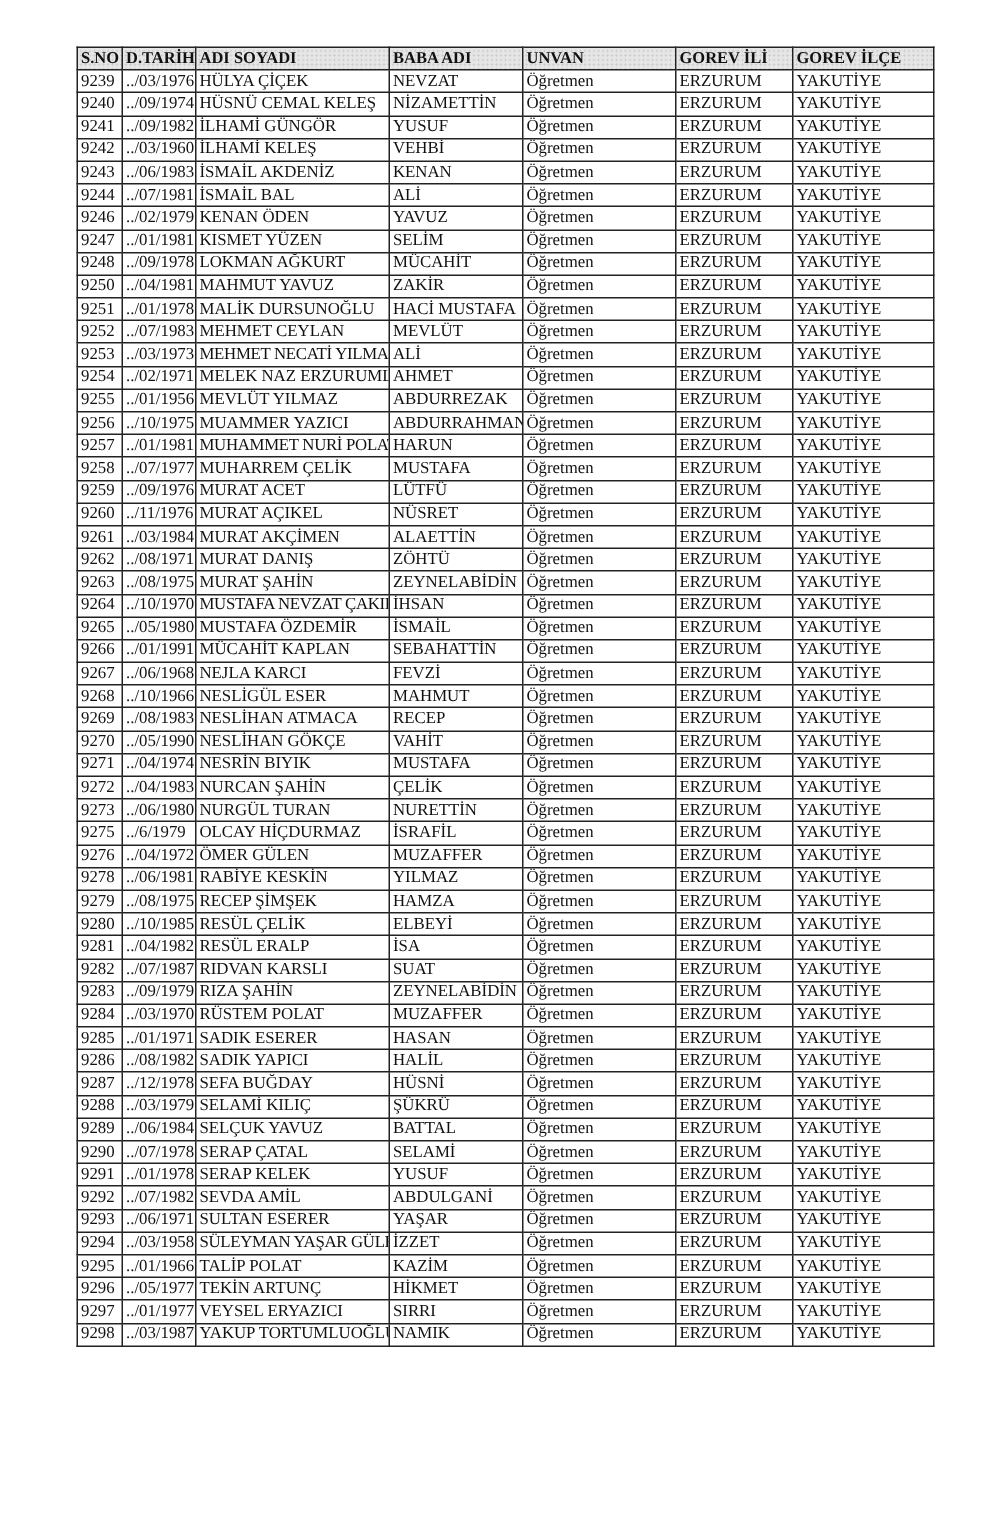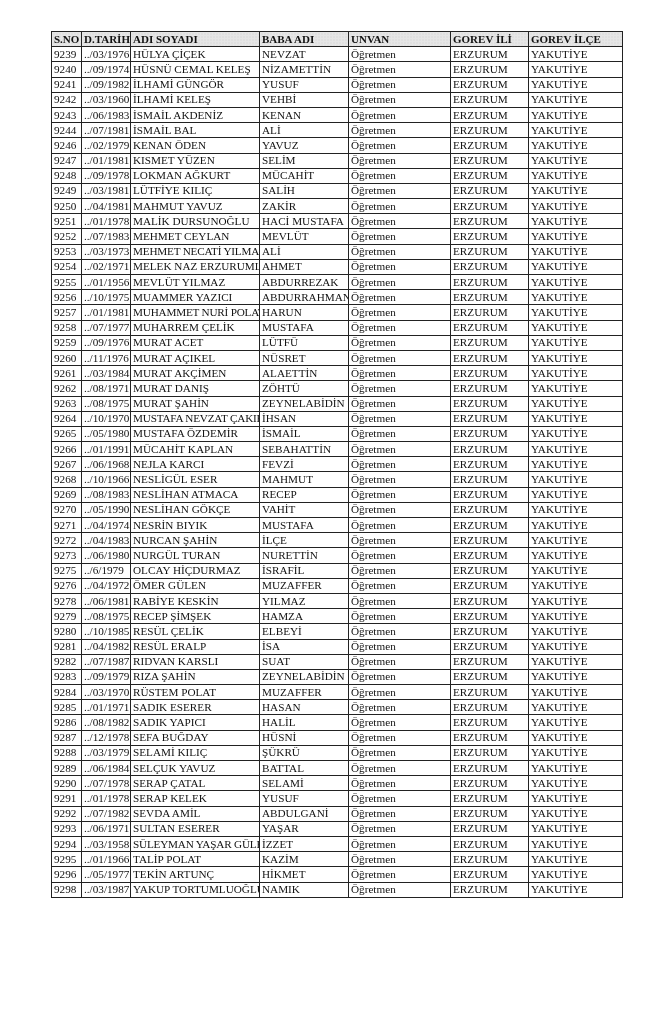--- a/index.html
+++ b/index.html
@@ -122,29 +122,20 @@
       <tr>
         <td class="sno">9248</td>
         <td class="date">../09/1978</td>
         <td class="name">LOKMAN AĞKURT</td>
         <td class="father">MÜCAHİT</td>
         <td class="title">Öğretmen</td>
         <td class="city">ERZURUM</td>
         <td class="district">YAKUTİYE</td>
       </tr>
       <tr>
-        <td class="sno">9249</td>
-        <td class="date">../03/1981</td>
-        <td class="name">LÜTFİYE KILIÇ</td>
-        <td class="father">SALİH</td>
-        <td class="title">Öğretmen</td>
-        <td class="city">ERZURUM</td>
-        <td class="district">YAKUTİYE</td>
-      </tr>
-      <tr>
         <td class="sno">9250</td>
         <td class="date">../04/1981</td>
         <td class="name">MAHMUT YAVUZ</td>
         <td class="father">ZAKİR</td>
         <td class="title">Öğretmen</td>
         <td class="city">ERZURUM</td>
         <td class="district">YAKUTİYE</td>
       </tr>
       <tr>
         <td class="sno">9251</td>
@@ -332,21 +323,21 @@
         <td class="name">NESRİN BIYIK</td>
         <td class="father">MUSTAFA</td>
         <td class="title">Öğretmen</td>
         <td class="city">ERZURUM</td>
         <td class="district">YAKUTİYE</td>
       </tr>
       <tr>
         <td class="sno">9272</td>
         <td class="date">../04/1983</td>
         <td class="name">NURCAN ŞAHİN</td>
-        <td class="father">İLÇE</td>
+        <td class="father">ÇELİK</td>
         <td class="title">Öğretmen</td>
         <td class="city">ERZURUM</td>
         <td class="district">YAKUTİYE</td>
       </tr>
       <tr>
         <td class="sno">9273</td>
         <td class="date">../06/1980</td>
         <td class="name">NURGÜL TURAN</td>
         <td class="father">NURETTİN</td>
         <td class="title">Öğretmen</td>
@@ -536,20 +527,29 @@
       <tr>
         <td class="sno">9296</td>
         <td class="date">../05/1977</td>
         <td class="name">TEKİN ARTUNÇ</td>
         <td class="father">HİKMET</td>
         <td class="title">Öğretmen</td>
         <td class="city">ERZURUM</td>
         <td class="district">YAKUTİYE</td>
       </tr>
       <tr>
+        <td class="sno">9297</td>
+        <td class="date">../01/1977</td>
+        <td class="name">VEYSEL ERYAZICI</td>
+        <td class="father">SIRRI</td>
+        <td class="title">Öğretmen</td>
+        <td class="city">ERZURUM</td>
+        <td class="district">YAKUTİYE</td>
+      </tr>
+      <tr>
         <td class="sno">9298</td>
         <td class="date">../03/1987</td>
         <td class="name">YAKUP TORTUMLUOĞLU</td>
         <td class="father">NAMIK</td>
         <td class="title">Öğretmen</td>
         <td class="city">ERZURUM</td>
         <td class="district">YAKUTİYE</td>
       </tr>
     </tbody>
 </table>

